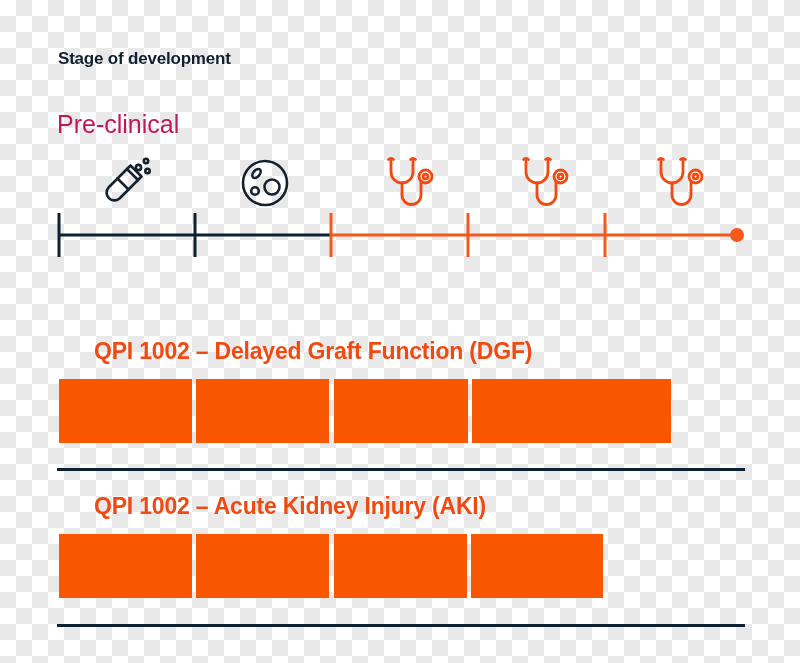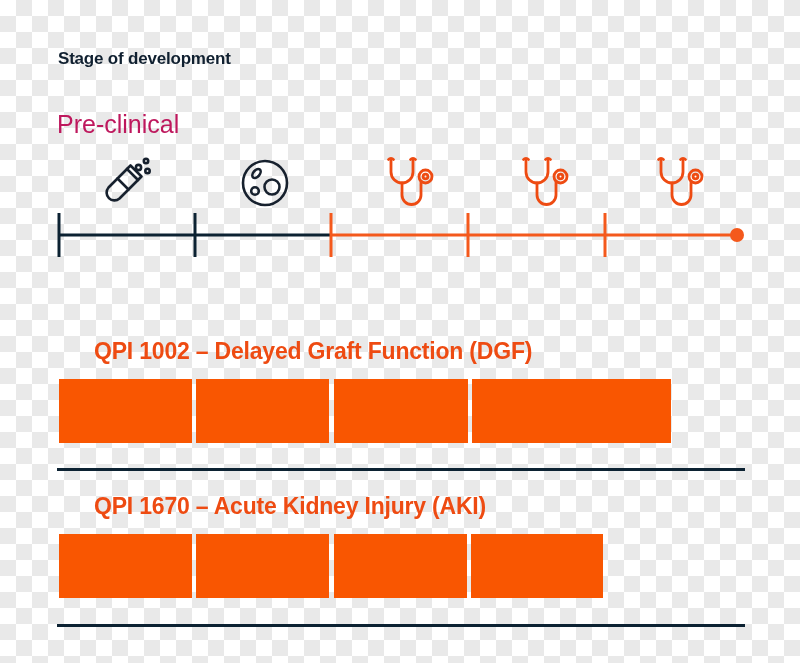--- a/index.html
+++ b/index.html
@@ -216,21 +216,21 @@
   <div class="bar-row" id="bars-dgf">
     <div class="bar-seg" style="left:0px;   width:133px;"></div>
     <div class="bar-seg" style="left:137px; width:133px;"></div>
     <div class="bar-seg" style="left:275px; width:134px;"></div>
     <div class="bar-seg" style="left:413px; width:133px;"></div>
     <div class="bar-seg" style="left:546px; width:66px;"></div>
   </div>
 
   <div class="divider" id="divider-1"></div>
 
-  <div class="programme-title" id="title-aki">QPI 1670 – Acute Kidney Injury (AKI)</div>
+  <div class="programme-title" id="title-aki">QPI 1002 – Acute Kidney Injury (AKI)</div>
 
   <div class="bar-row" id="bars-aki">
     <div class="bar-seg" style="left:0px;   width:133px;"></div>
     <div class="bar-seg" style="left:137px; width:133px;"></div>
     <div class="bar-seg" style="left:275px; width:133px;"></div>
     <div class="bar-seg" style="left:412px; width:132px;"></div>
   </div>
 
   <div class="divider" id="divider-2"></div>
 

